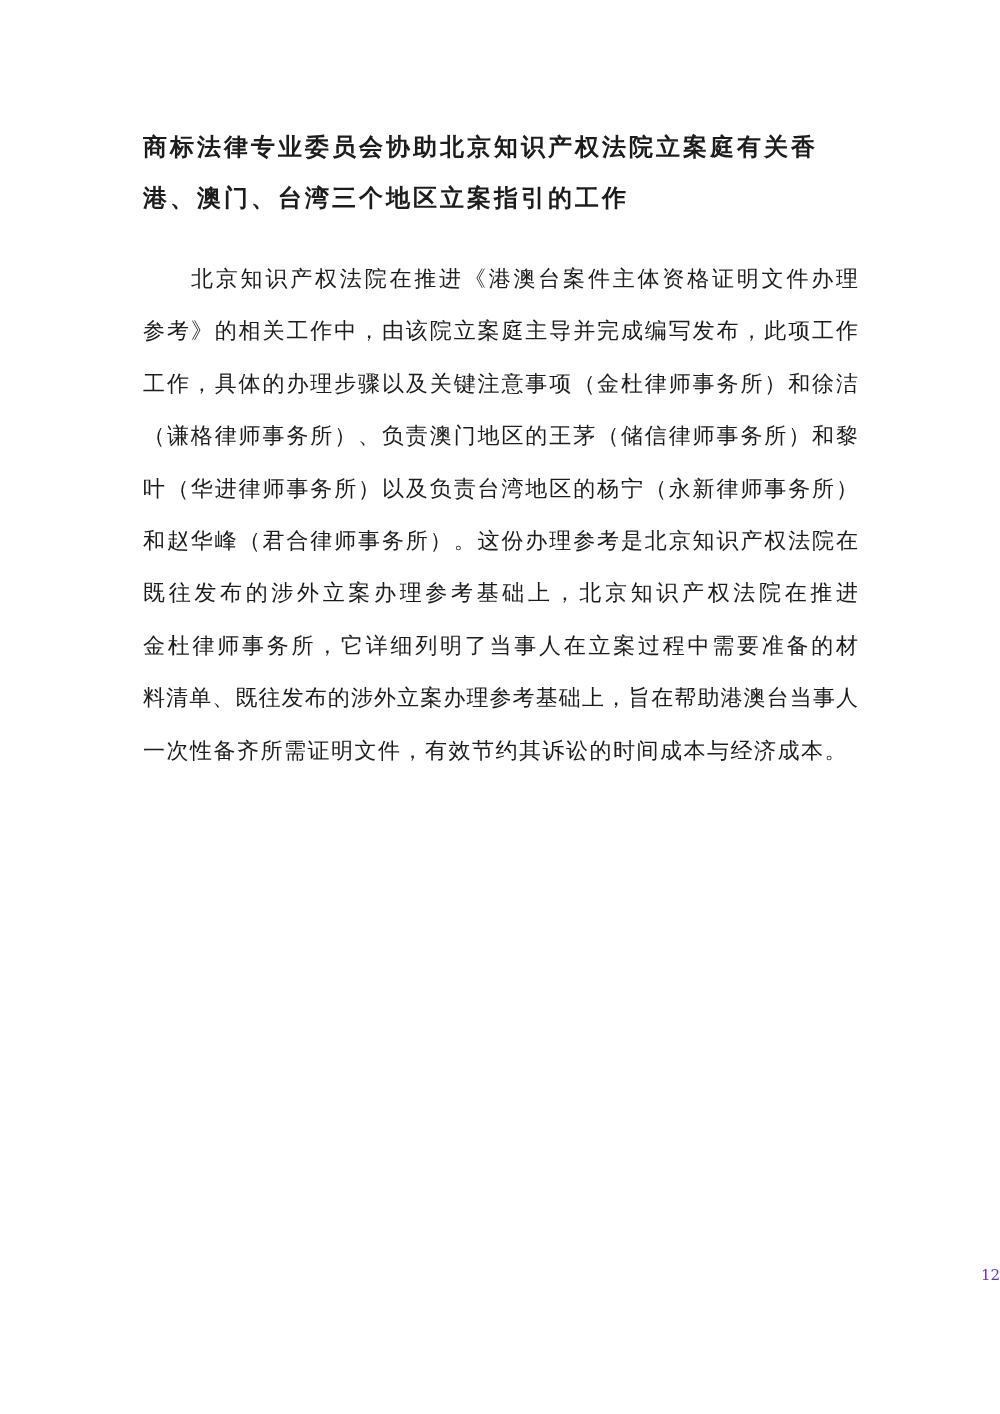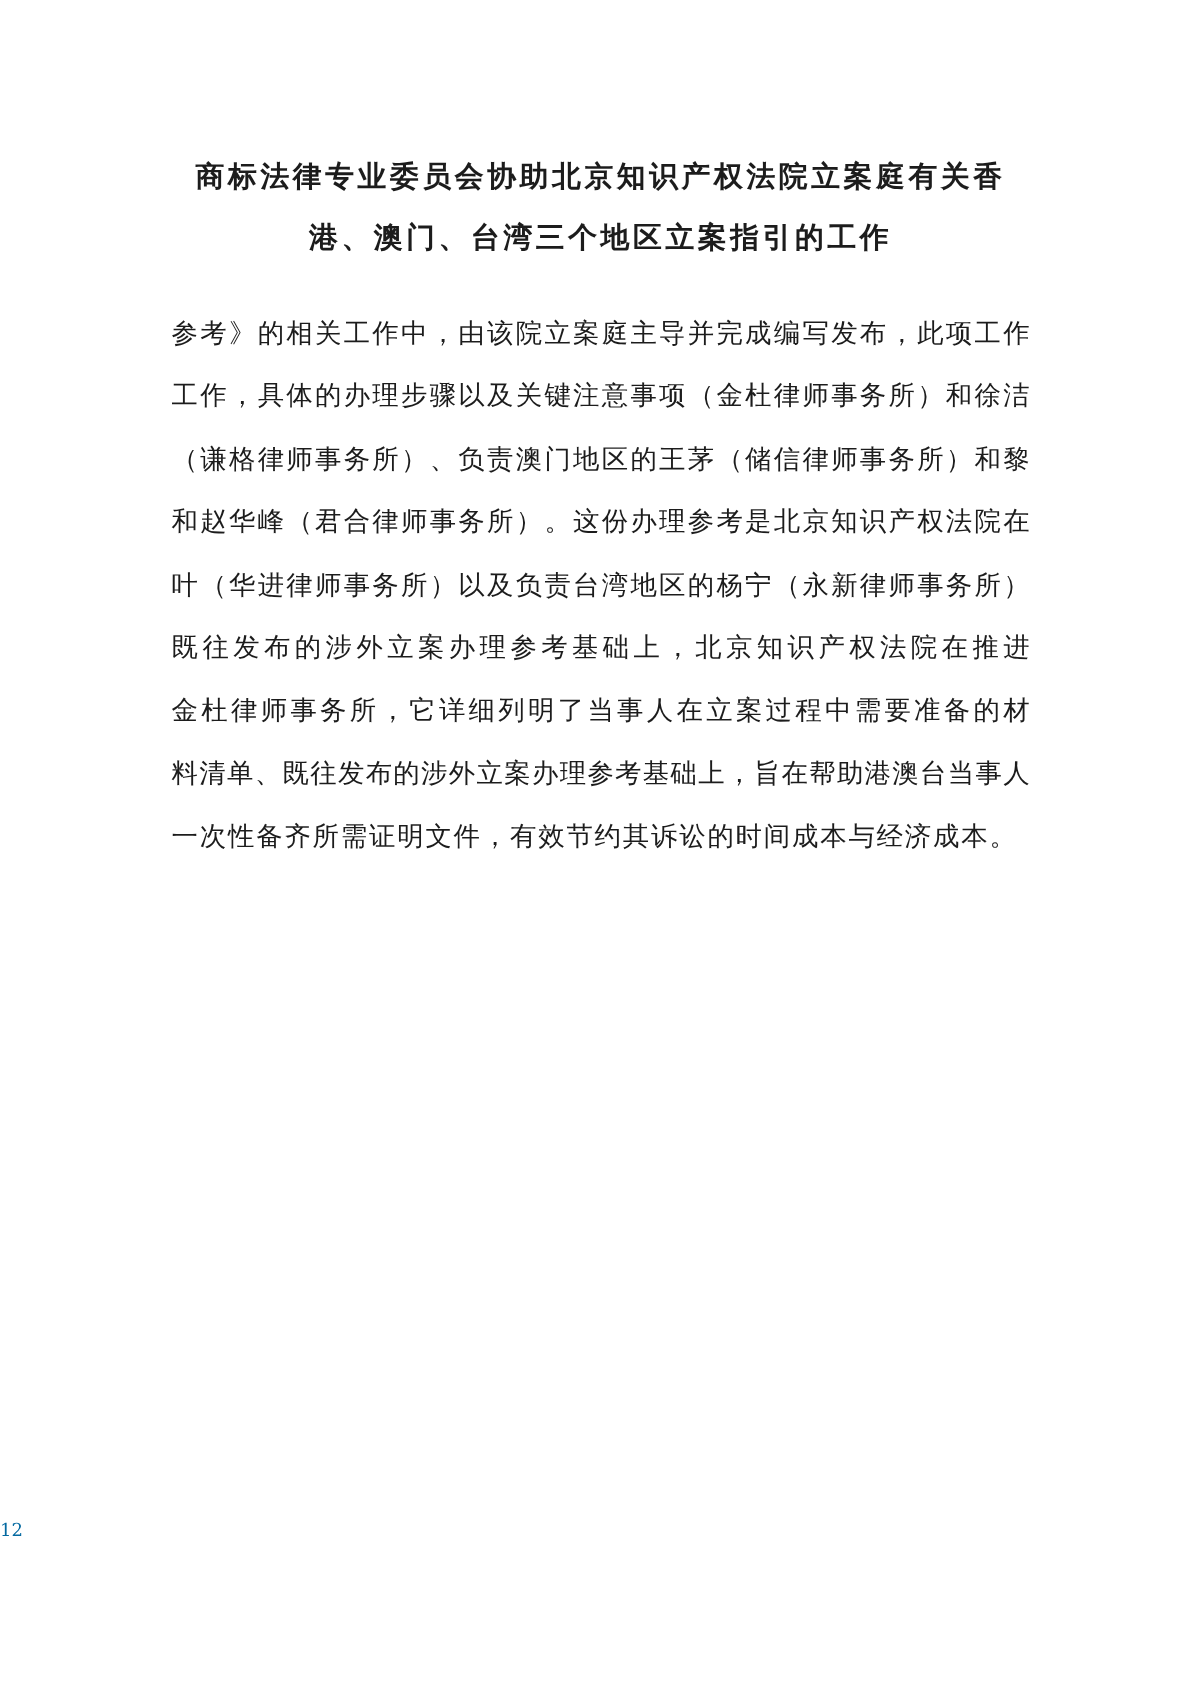--- a/index.html
+++ b/index.html
@@ -26,21 +26,21 @@
     position: absolute;
     left: 143px;
     top: 0;
     width: 715px;
   }
   .doc-title {
     margin-top: 121px;
     font-size: 24px;
     font-weight: 700;
     line-height: 51px;
-    text-align: center;
+    text-align: left;
     letter-spacing: 3px;
   }
   .paragraph {
     margin-top: 30px;
     font-size: 22px;
     line-height: 52.4px;
   }
   .pline {
     text-align: justify;
     text-align-last: justify;
@@ -51,43 +51,45 @@
   }
   .pline.last {
     text-align-last: left;
     letter-spacing: 1.5px;
   }
   .page-number {
     position: absolute;
     left: 0;
     right: 0;
     top: 1266px;
-    text-align: left;
+    text-align: right;
     font-size: 15px;
     line-height: 18px;
-    color: #0369a1;
+    color: #6d28d9;
+    padding-left: 34px;
   }
 </style>
 </head>
 <body>
 
 <div class="page">
   <div class="content">
 
     <div class="doc-title">
       <div>商标法律专业委员会协助北京知识产权法院立案庭有关香</div>
       <div>港、澳门、台湾三个地区立案指引的工作</div>
     </div>
 
     <div class="paragraph">
+      <div class="pline first">北京知识产权法院在推进《港澳台案件主体资格证明文件办理</div>
       <div class="pline">参考》的相关工作中，由该院立案庭主导并完成编写发布，此项工作</div>
       <div class="pline">工作，具体的办理步骤以及关键注意事项（金杜律师事务所）和徐洁</div>
       <div class="pline">（谦格律师事务所）、负责澳门地区的王茅（储信律师事务所）和黎</div>
+      <div class="pline">叶（华进律师事务所）以及负责台湾地区的杨宁（永新律师事务所）</div>
       <div class="pline">和赵华峰（君合律师事务所）。这份办理参考是北京知识产权法院在</div>
-      <div class="pline">叶（华进律师事务所）以及负责台湾地区的杨宁（永新律师事务所）</div>
       <div class="pline">既往发布的涉外立案办理参考基础上，北京知识产权法院在推进</div>
       <div class="pline">金杜律师事务所，它详细列明了当事人在立案过程中需要准备的材</div>
       <div class="pline">料清单、既往发布的涉外立案办理参考基础上，旨在帮助港澳台当事人</div>
       <div class="pline last">一次性备齐所需证明文件，有效节约其诉讼的时间成本与经济成本。</div>
     </div>
 
   </div>
 
   <div class="page-number">12</div>
 </div>

